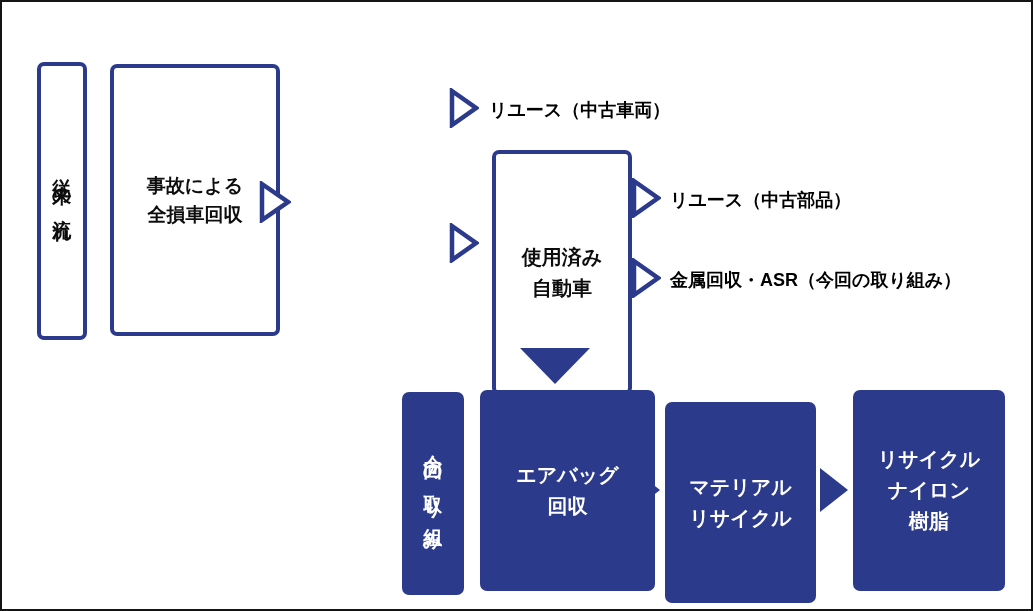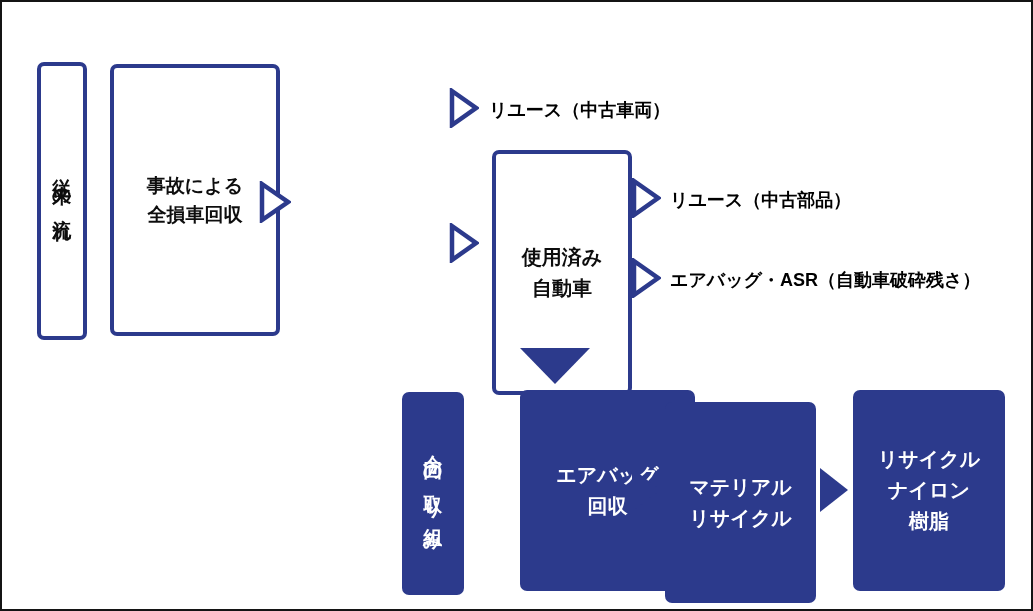--- a/index.html
+++ b/index.html
@@ -80,31 +80,31 @@
       <polygon points="3,3 27,20 3,37" fill="#ffffff" stroke="#2c3a8c" stroke-width="4.5" stroke-linejoin="miter"></polygon>
     </svg>
   </div>
   <div class="outlabel" style="left:668px; top:186px;">リユース（中古部品）</div>
 
   <div class="arrow" style="left:629px; top:256px;">
     <svg width="30" height="40" viewBox="0 0 30 40">
       <polygon points="3,3 27,20 3,37" fill="#ffffff" stroke="#2c3a8c" stroke-width="4.5" stroke-linejoin="miter"></polygon>
     </svg>
   </div>
-  <div class="outlabel" style="left:668px; top:266px;">エアバッグ・ASR（自動車破砕残さ）</div>
+  <div class="outlabel" style="left:668px; top:266px;">金属回収・ASR（今回の取り組み）</div>
 
   <div class="arrow" style="left:518px; top:346px;">
     <svg width="70" height="36" viewBox="0 0 70 36">
       <polygon points="0,0 70,0 35,36" fill="#2c3a8c"></polygon>
     </svg>
   </div>
 
   <div class="fbox vtext fs19" style="left:400px; top:390px; width:62px; height:203px;">今回の取り組み</div>
 
-  <div class="fbox fs20" style="left:478px; top:388px; width:175px; height:201px;margin-left:40px;">エアバッグ
+  <div class="fbox fs20" style="left:478px; top:388px; width:175px; height:201px;">エアバッグ
 回収</div>
 
   <div class="arrow" style="left:630px; top:466px;">
     <svg width="28" height="44" viewBox="0 0 28 44">
       <polygon points="0,0 28,22 0,44" fill="#2c3a8c"></polygon>
     </svg>
   </div>
 
   <div class="fbox fs20" style="left:663px; top:400px; width:151px; height:201px;">マテリアル
 リサイクル</div>

